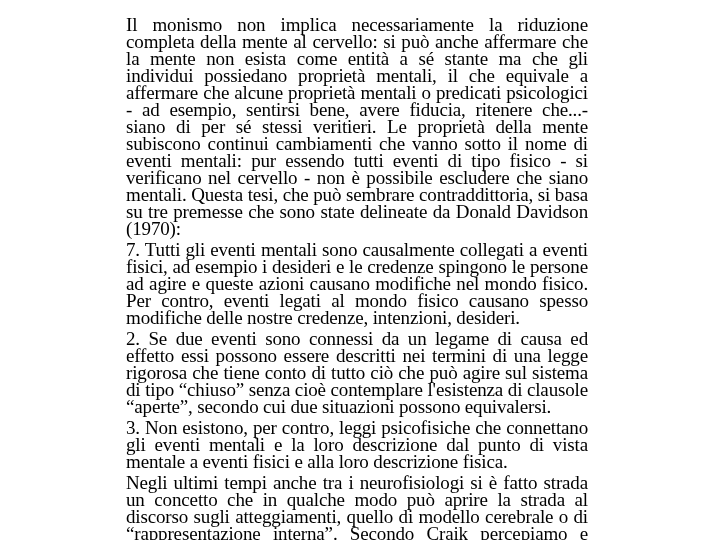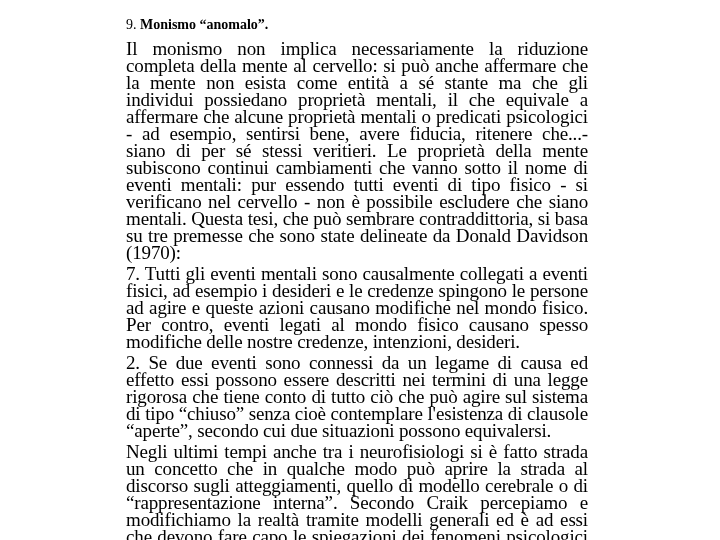--- a/index.html
+++ b/index.html
@@ -41,21 +41,18 @@
       letter-spacing: -0.15px;
     }
     p.para.gap {
       margin-bottom: 4px;
     }
   </style>
 </head>
 <body>
 
 <div class="page">
-  <div class="heading">
-    <span class="num">9.</span>
-    <span class="title">Monismo “anomalo”.</span>
-  </div>
   <p class="para gap">Il monismo non implica necessariamente la riduzione completa della mente al cervello: si può anche affermare che la mente non esista come entità a sé stante ma che gli individui possiedano proprietà mentali, il che equivale a affermare che alcune proprietà mentali o predicati psicologici - ad esempio, sentirsi bene, avere fiducia, ritenere che...- siano di per sé stessi veritieri. Le proprietà della mente subiscono continui cambiamenti che vanno sotto il nome di eventi mentali: pur essendo tutti eventi di tipo fisico - si verificano nel cervello - non è possibile escludere che siano mentali. Questa tesi, che può sembrare contraddittoria, si basa su tre premesse che sono state delineate da Donald Davidson (1970):</p>
   <p class="para gap">7. Tutti gli eventi mentali sono causalmente collegati a eventi fisici, ad esempio i desideri e le credenze spingono le persone ad agire e queste azioni causano modifiche nel mondo fisico. Per contro, eventi legati al mondo fisico causano spesso modifiche delle nostre credenze, intenzioni, desideri.</p>
   <p class="para gap">2. Se due eventi sono connessi da un legame di causa ed effetto essi possono essere descritti nei termini di una legge rigorosa che tiene conto di tutto ciò che può agire sul sistema di tipo “chiuso” senza cioè contemplare l'esistenza di clausole “aperte”, secondo cui due situazioni possono equivalersi.</p>
+  <p class="para gap">3. Non esistono, per contro, leggi psicofisiche che connettano gli eventi mentali e la loro descrizione dal punto di vista mentale a eventi fisici e alla loro descrizione fisica.</p>
   <p class="para">Negli ultimi tempi anche tra i neurofisiologi si è fatto strada un concetto che in qualche modo può aprire la strada al discorso sugli atteggiamenti, quello di modello cerebrale o di “rappresentazione interna”. Secondo Craik percepiamo e modifichiamo la realtà tramite modelli generali ed è ad essi che devono fare capo le spiegazioni dei fenomeni psicologici perché è soltanto attraverso queste rappresentazioni interiori, che possono essere spiegate le esperienze e le azioni di un individuo.</p>
 </div>
 
 </body></html>

